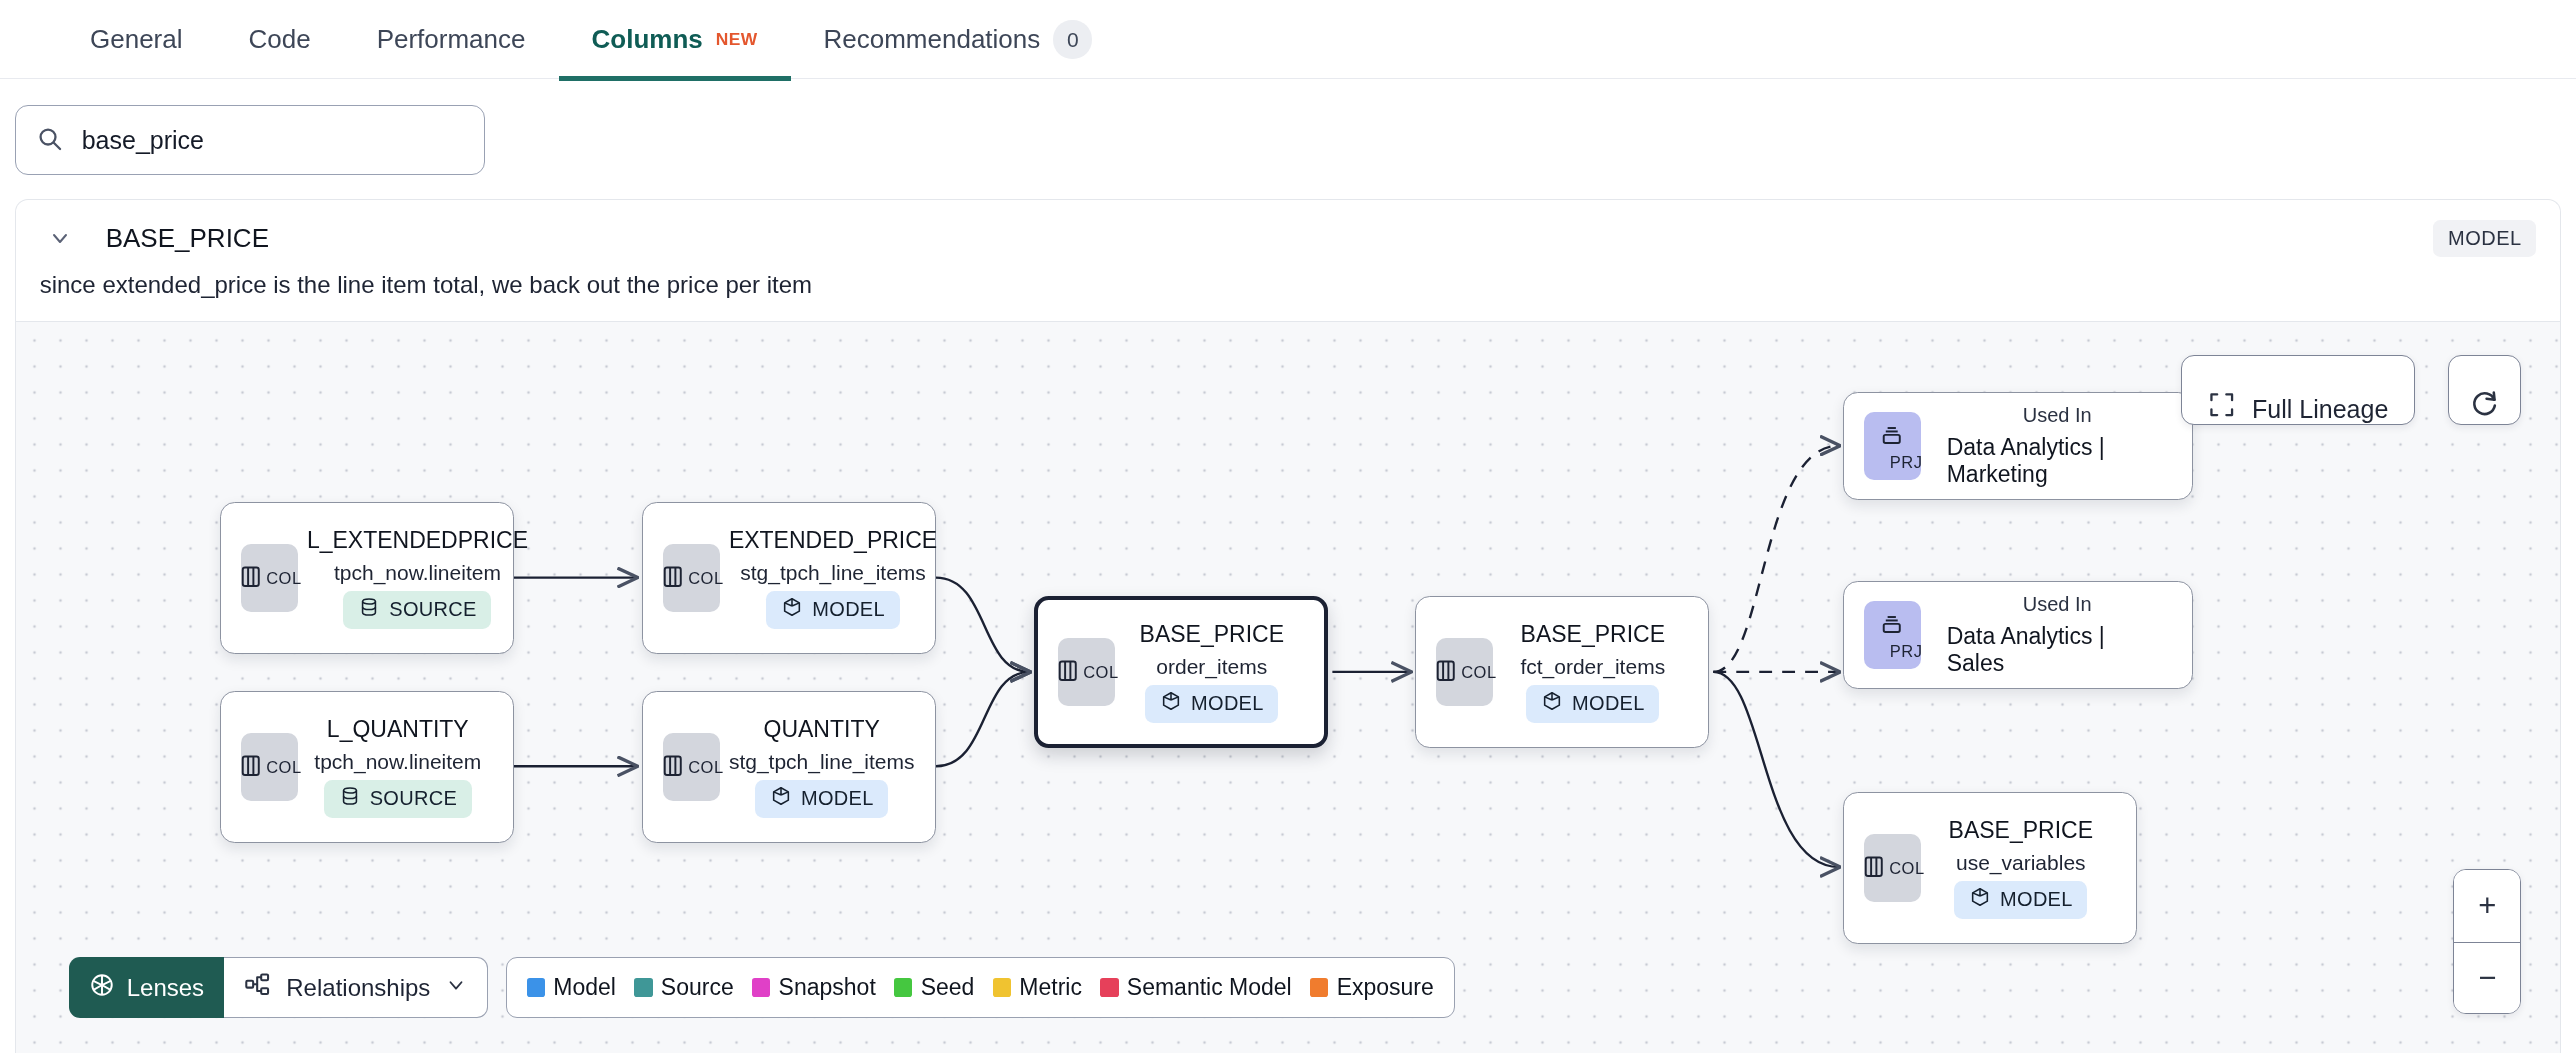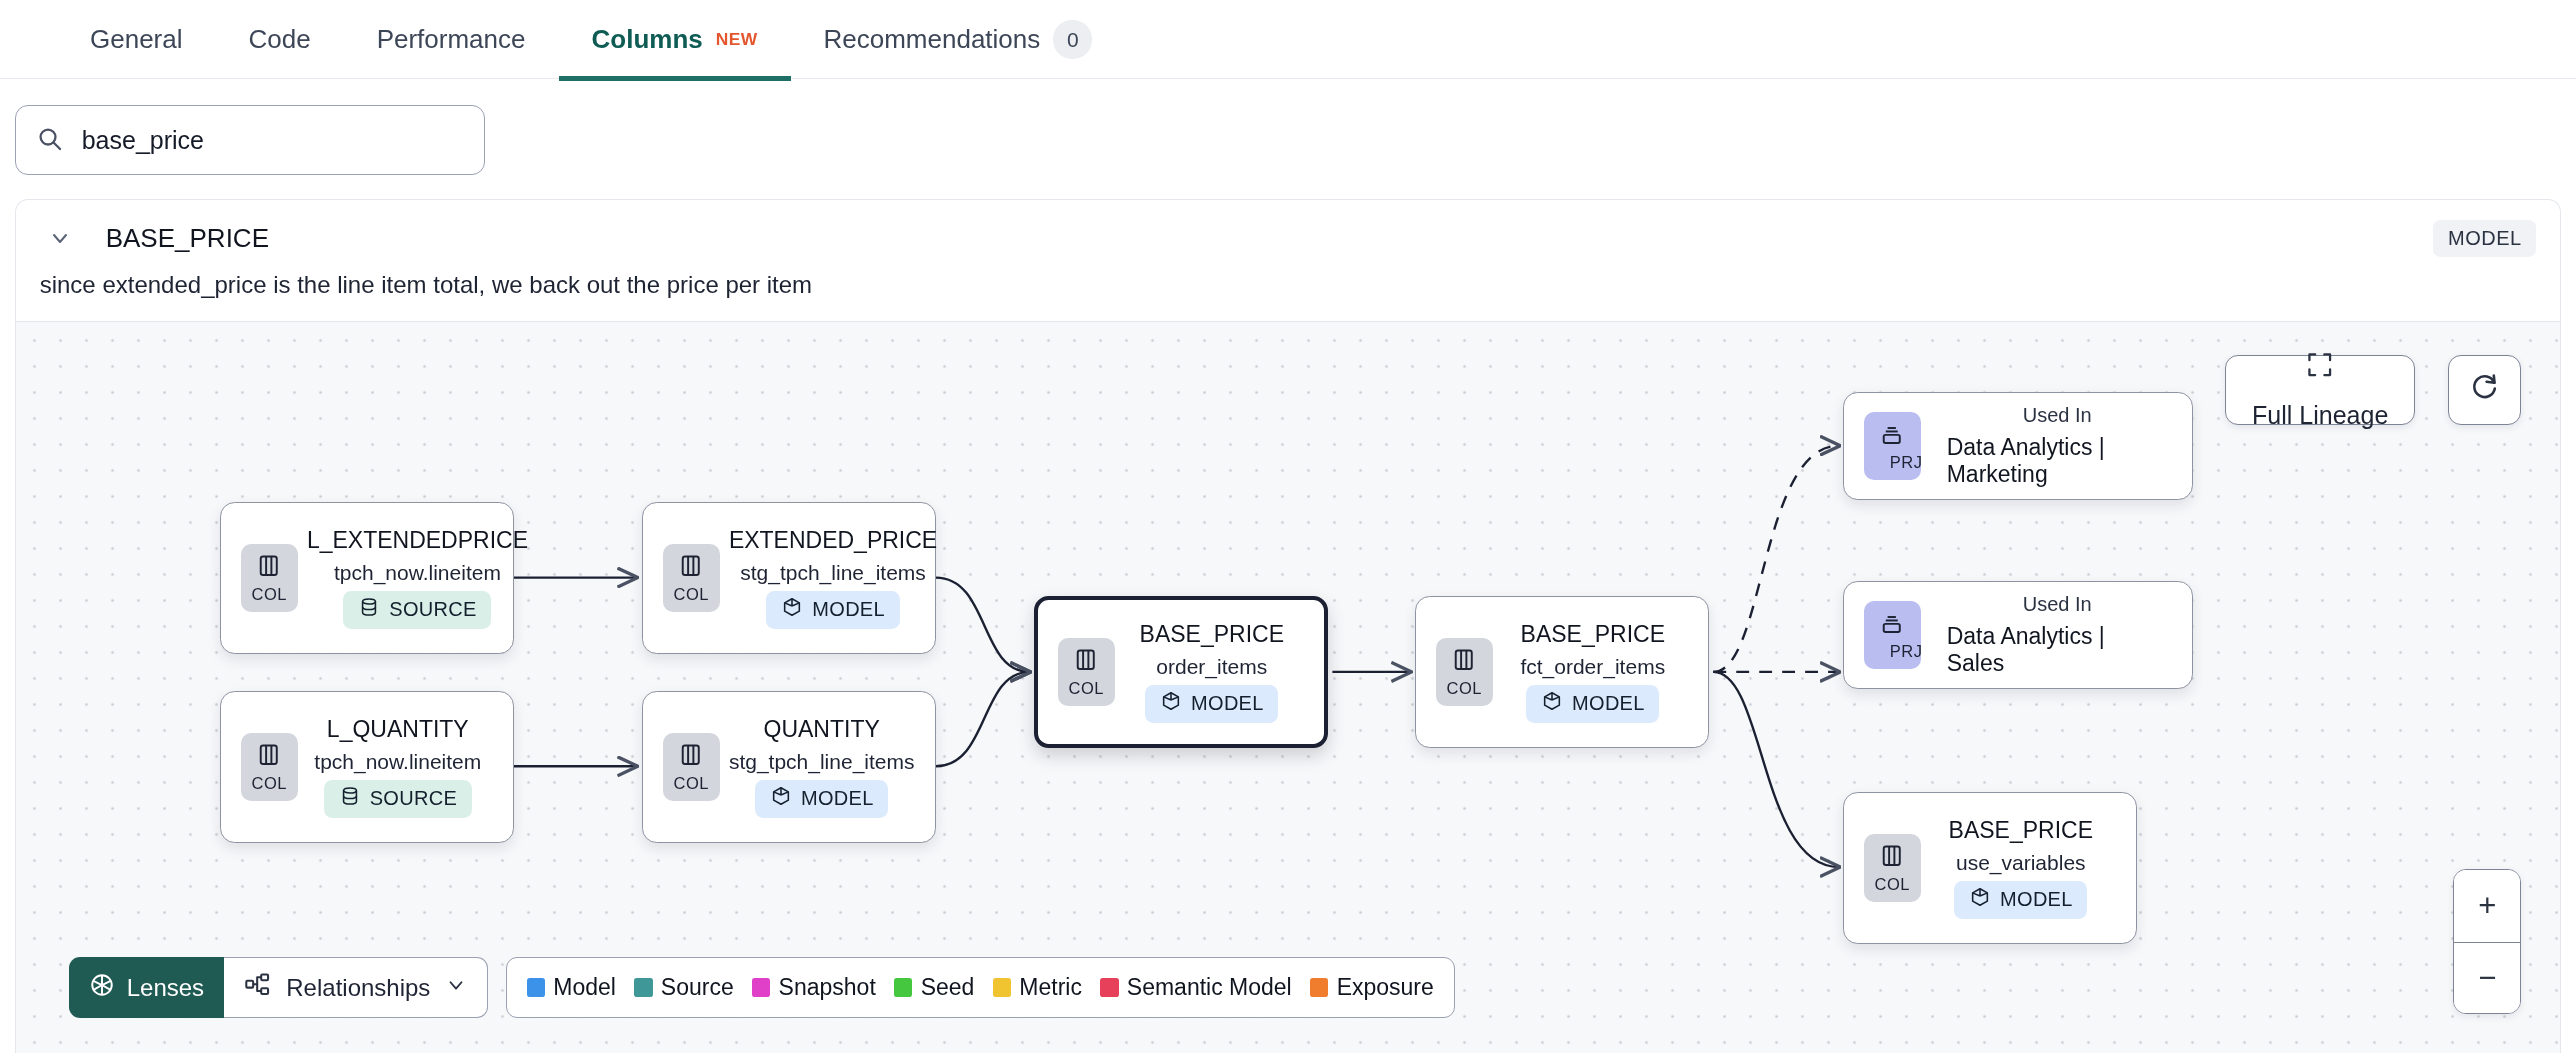--- a/index.html
+++ b/index.html
@@ -151,21 +151,21 @@
     border: 4.6px solid #1b2133;
     box-shadow: 0 7.3px 16.5px rgba(22,28,45,.18);
   }
   .node.col { width: 294px; height: 152px; }
   .node.prj { width: 350px; height: 108px; padding-left: 20px; }
 
   .badge-col {
     width: 57px; height: 68px;
     background: #d3d6dd;
     border-radius: 10px;
-    display: flex; flex-direction: column;
+    display: flex; 
     align-items: center; justify-content: center;
     gap: 1.8px;
     flex: 0 0 auto;
   }
   .badge-col .lbl { font-size: 16.5px; letter-spacing: 0.5px; color: #1d2333; }
 
   .badge-prj {
     width: 57px; height: 68px;
     background: #b9bdf0;
     border-radius: 10px;
@@ -199,24 +199,23 @@
   .chip.source { background: #d9efe7; }
   .prj-used { font-size: 20px; color: #2b3242; }
   .prj-name { font-size: 23px; color: #10151f; }
 
   
   .fl-btn {
     position: absolute;
     background: #fff;
     border: 1.8px solid #7d8496;
     border-radius: 13px;
-    display: flex; align-items: center; justify-content: center;
+    display: flex; align-items: flex-end; justify-content: center;
     cursor: pointer;
     box-shadow: 0 2.8px 7.3px rgba(22,28,45,.08);
-    flex-direction: column;
   }
   #full-lineage {
     top: 33px; right: 145px;
     height: 70px; padding: 0 26px; gap: 16.5px;
     font-size: 25px; color: #1e2433;
   }
   #refresh-btn { top: 33px; right: 39px; width: 73px; height: 70px; }
 
   .zoomctl {
     position: absolute; right: 39px; bottom: 39px;

